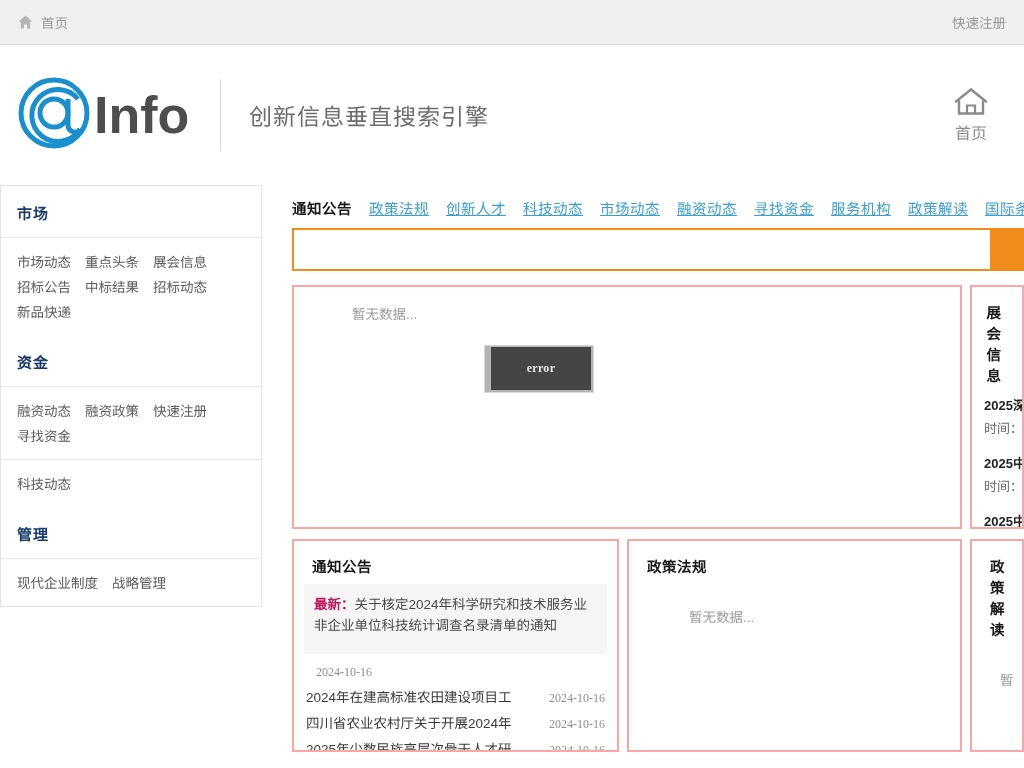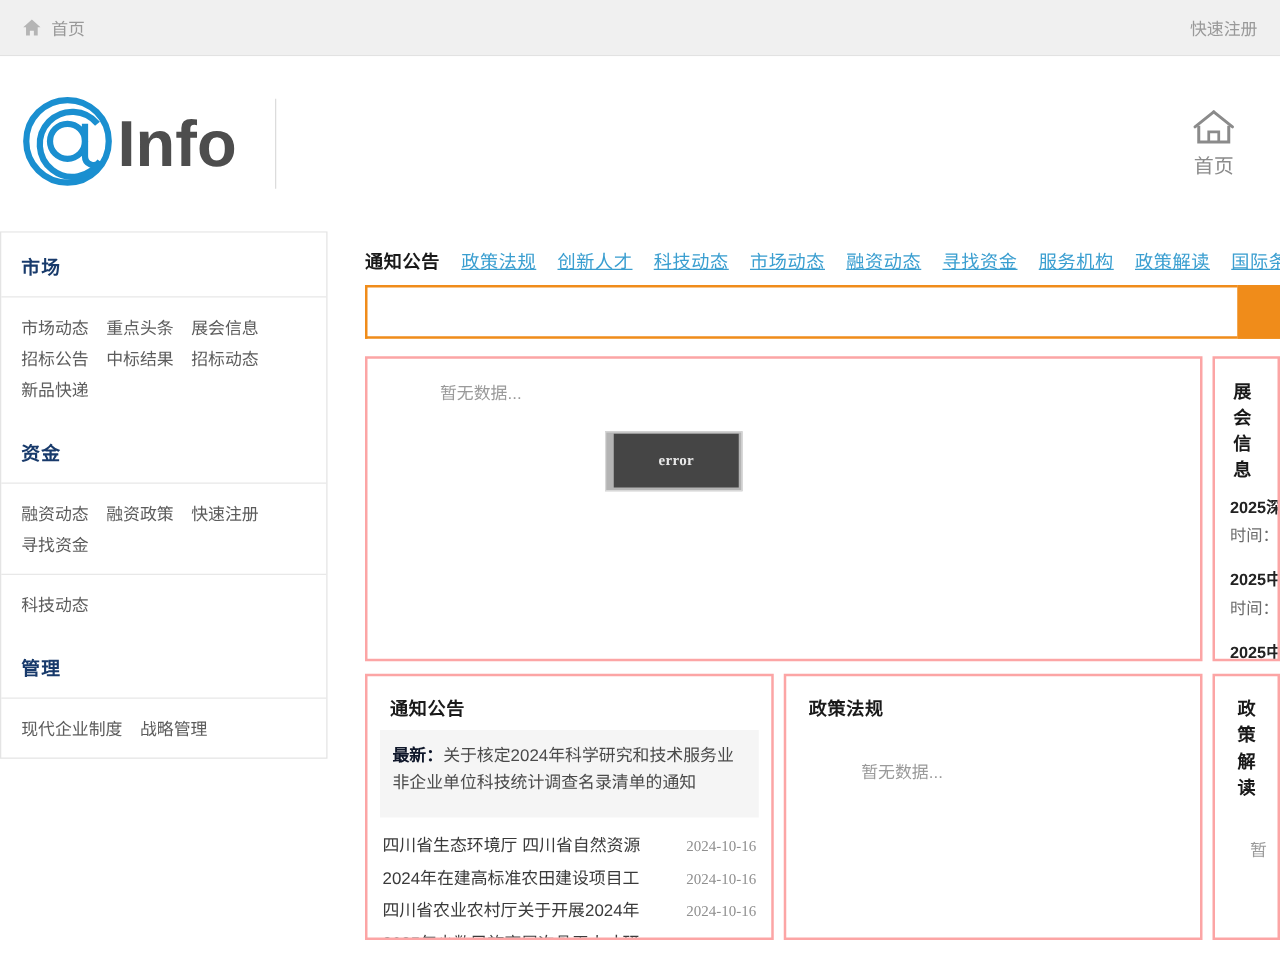--- a/index.html
+++ b/index.html
@@ -247,21 +247,21 @@
   .interp-card { flex: 1 1 auto;  height: 213px; min-width: 0; overflow: hidden; }
 
   .latest-box {
     background: #f5f5f5;
     margin: 0 10px;
     padding: 10px 10px 18px 10px;
     line-height: 21px;
     font-size: 13.5px;
     color: #4a4a4a;
   }
-  .latest-box .lbl { font-weight: bold; color: #0f172a; }
+  .latest-box .lbl { font-weight: bold; color: #be185d; }
 
   .news-list { padding: 8px 12px 0 12px; }
   .news-item {
     display: flex;
     justify-content: space-between;
     align-items: baseline;
     padding: 3px 0;
     white-space: nowrap;
     overflow: hidden;
   }
@@ -306,20 +306,21 @@
     <svg class="logo-mark" viewBox="0 0 190 80" aria-hidden="true">
       <g fill="none" stroke="#1a8fd0" stroke-width="5">
         <circle cx="42" cy="38" r="33"></circle>
       </g>
       <path d="M66 24 a26 26 0 1 0 2 30" fill="none" stroke="#1a8fd0" stroke-width="5"></path>
       <circle cx="42" cy="38" r="14" fill="none" stroke="#1a8fd0" stroke-width="5"></circle>
       <path d="M56 24 L56 50 a7 7 0 0 0 12 5" fill="none" stroke="#1a8fd0" stroke-width="5"></path>
       <text x="82" y="58" font-family="Liberation Sans, sans-serif" font-size="52" font-weight="bold" fill="#4d4d4d">Info</text>
     </svg>
     <div class="logo-sep"></div>
+    <div class="slogan">创新信息垂直搜索引擎</div>
   </div>
 
   <div class="header-right">
     <span>
       <svg width="34" height="30" viewBox="0 0 34 30" aria-hidden="true">
         <path d="M17 3 L32 15" stroke="#8b8b8b" stroke-width="2.4" fill="none" stroke-linecap="round"></path>
         <path d="M17 3 L2 15" stroke="#8b8b8b" stroke-width="2.4" fill="none" stroke-linecap="round"></path>
         <path d="M5 14 L5 27 L29 27 L29 14" stroke="#8b8b8b" stroke-width="2.4" fill="none"></path>
         <path d="M13 27 L13 19 L21 19 L21 27" stroke="#8b8b8b" stroke-width="2.2" fill="none"></path>
       </svg>
@@ -414,21 +415,20 @@
 
     <div class="bottom-row">
 
       <div class="card notice-card">
         <div class="card-title">通知公告</div>
         <div class="latest-box">
           <span class="lbl">最新：</span><span>关于核定2024年科学研究和技术服务业非企业单位科技统计调查名录清单的通知</span>
         </div>
         <div class="news-list">
           <div class="news-item">
-            <a class="news-title">四川省生态环境厅 四川省自然资源</a>
             <span class="news-date">2024-10-16</span>
           </div>
           <div class="news-item">
             <a class="news-title">2024年在建高标准农田建设项目工</a>
             <span class="news-date">2024-10-16</span>
           </div>
           <div class="news-item">
             <a class="news-title">四川省农业农村厅关于开展2024年</a>
             <span class="news-date">2024-10-16</span>
           </div>

